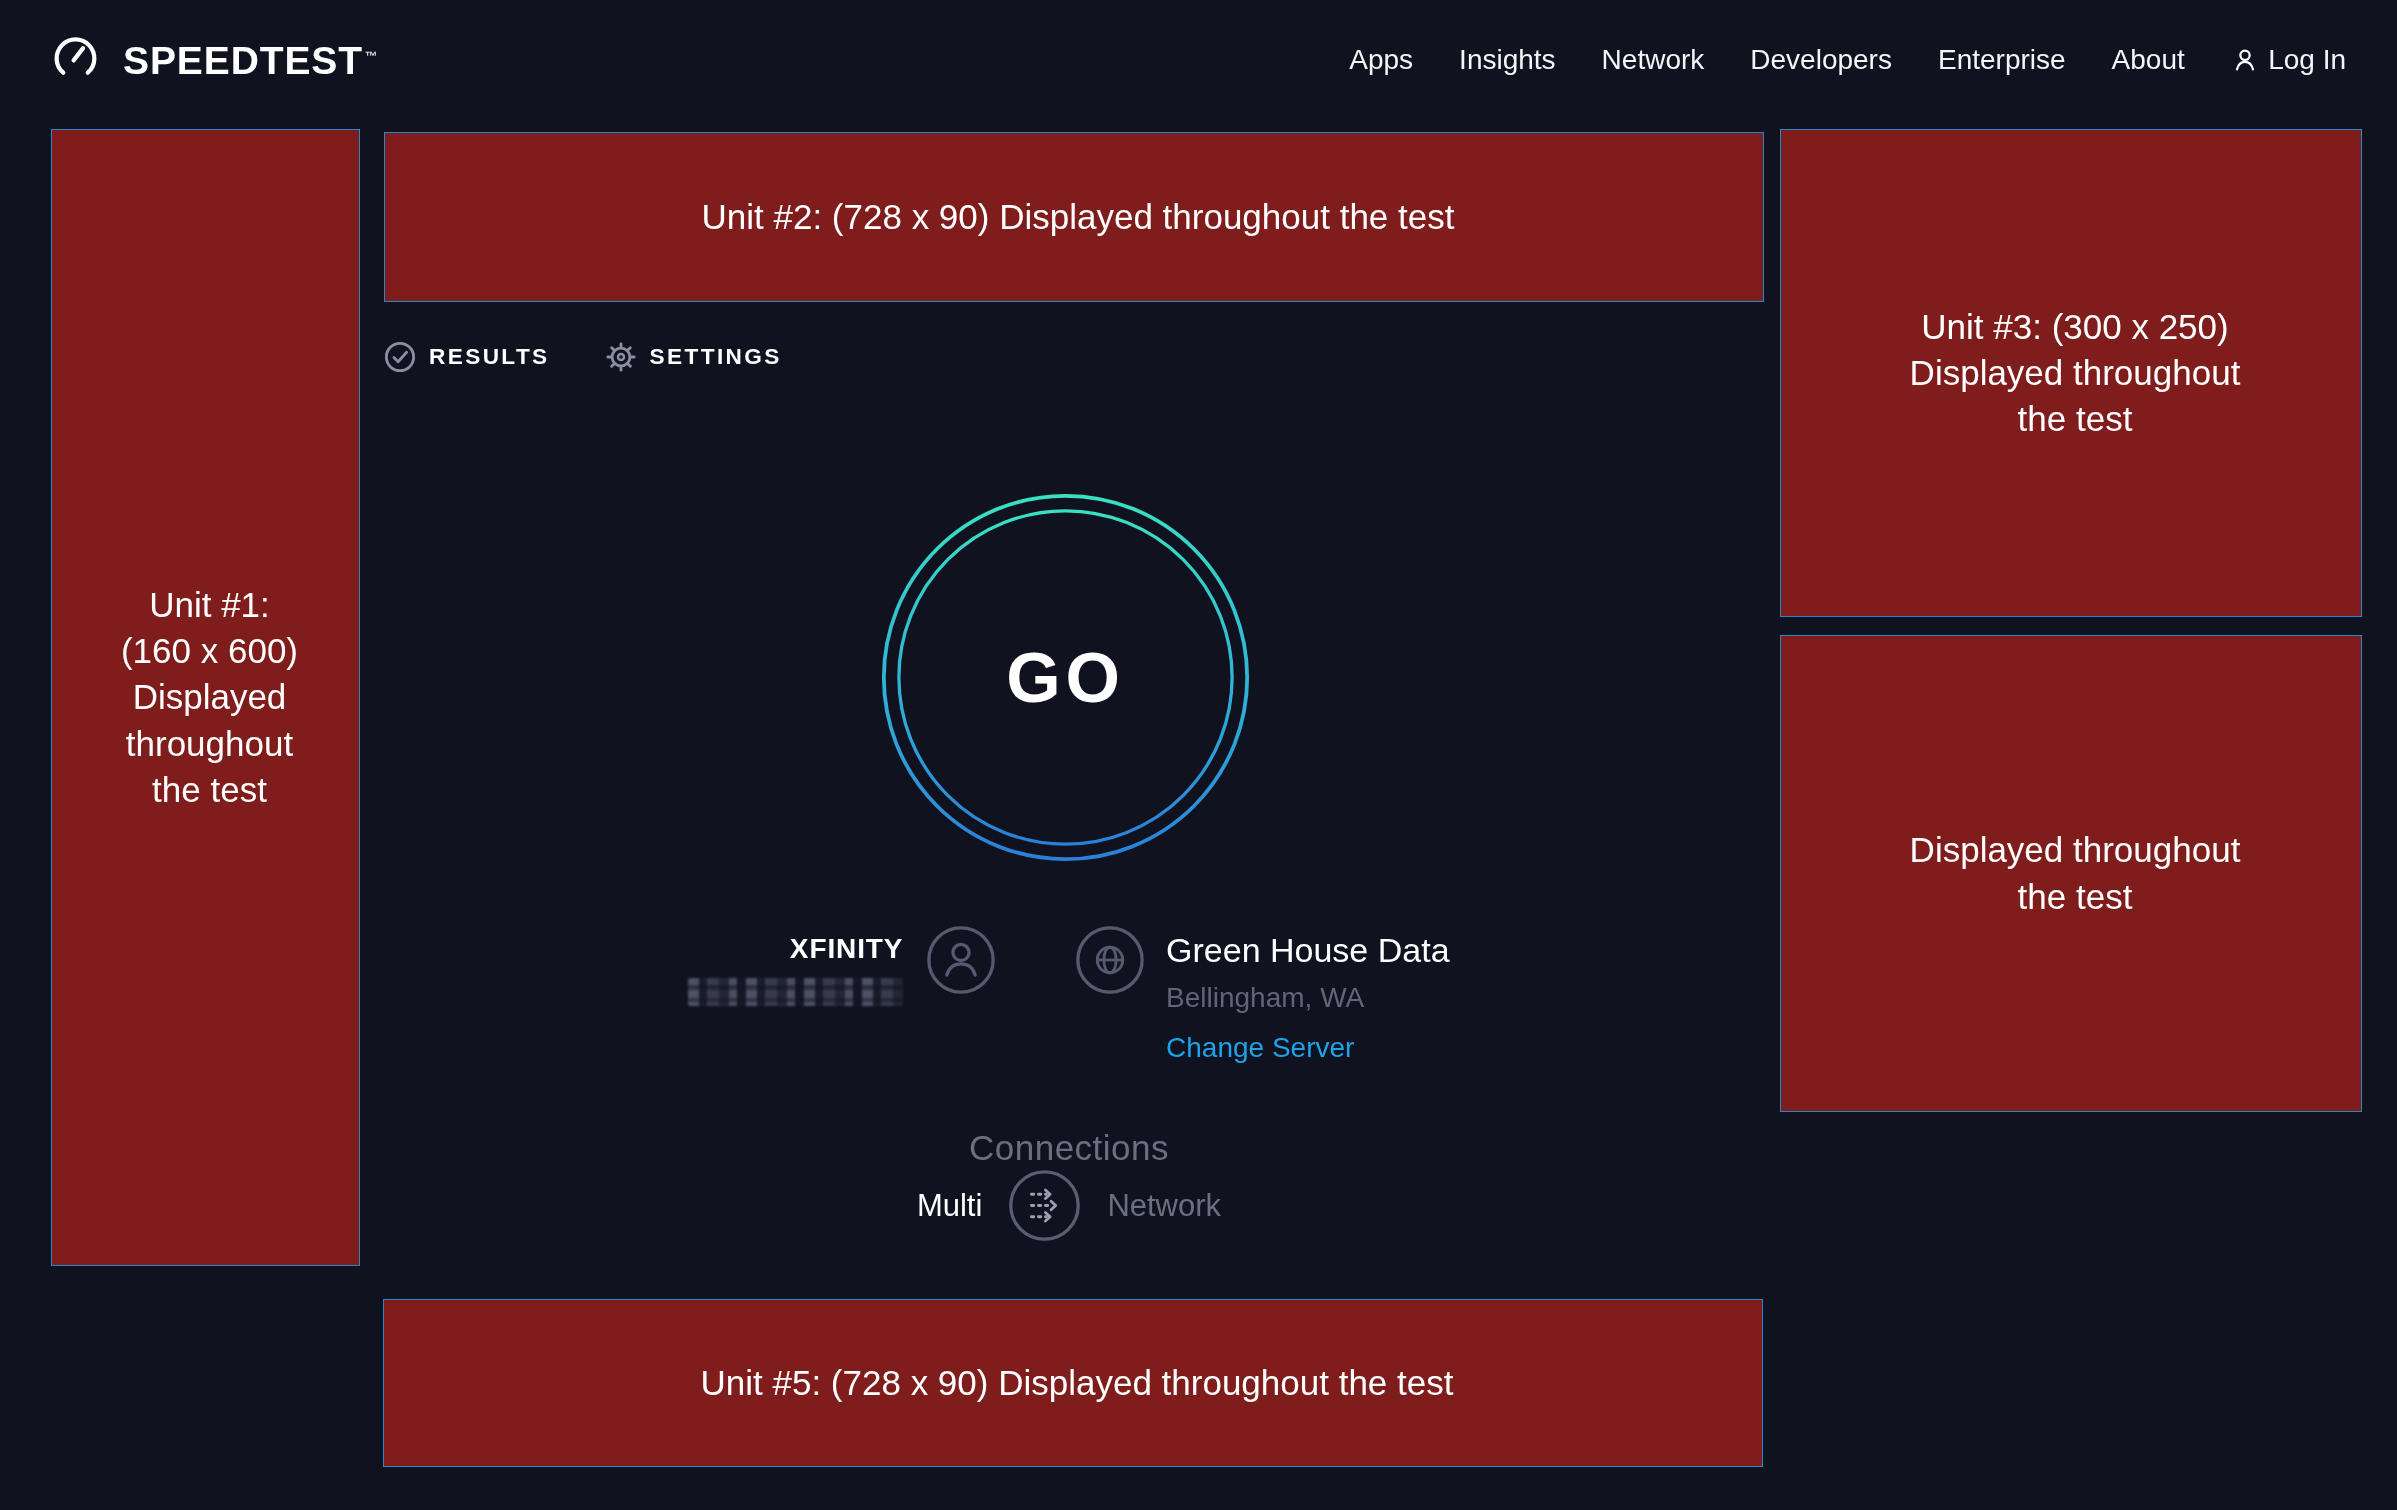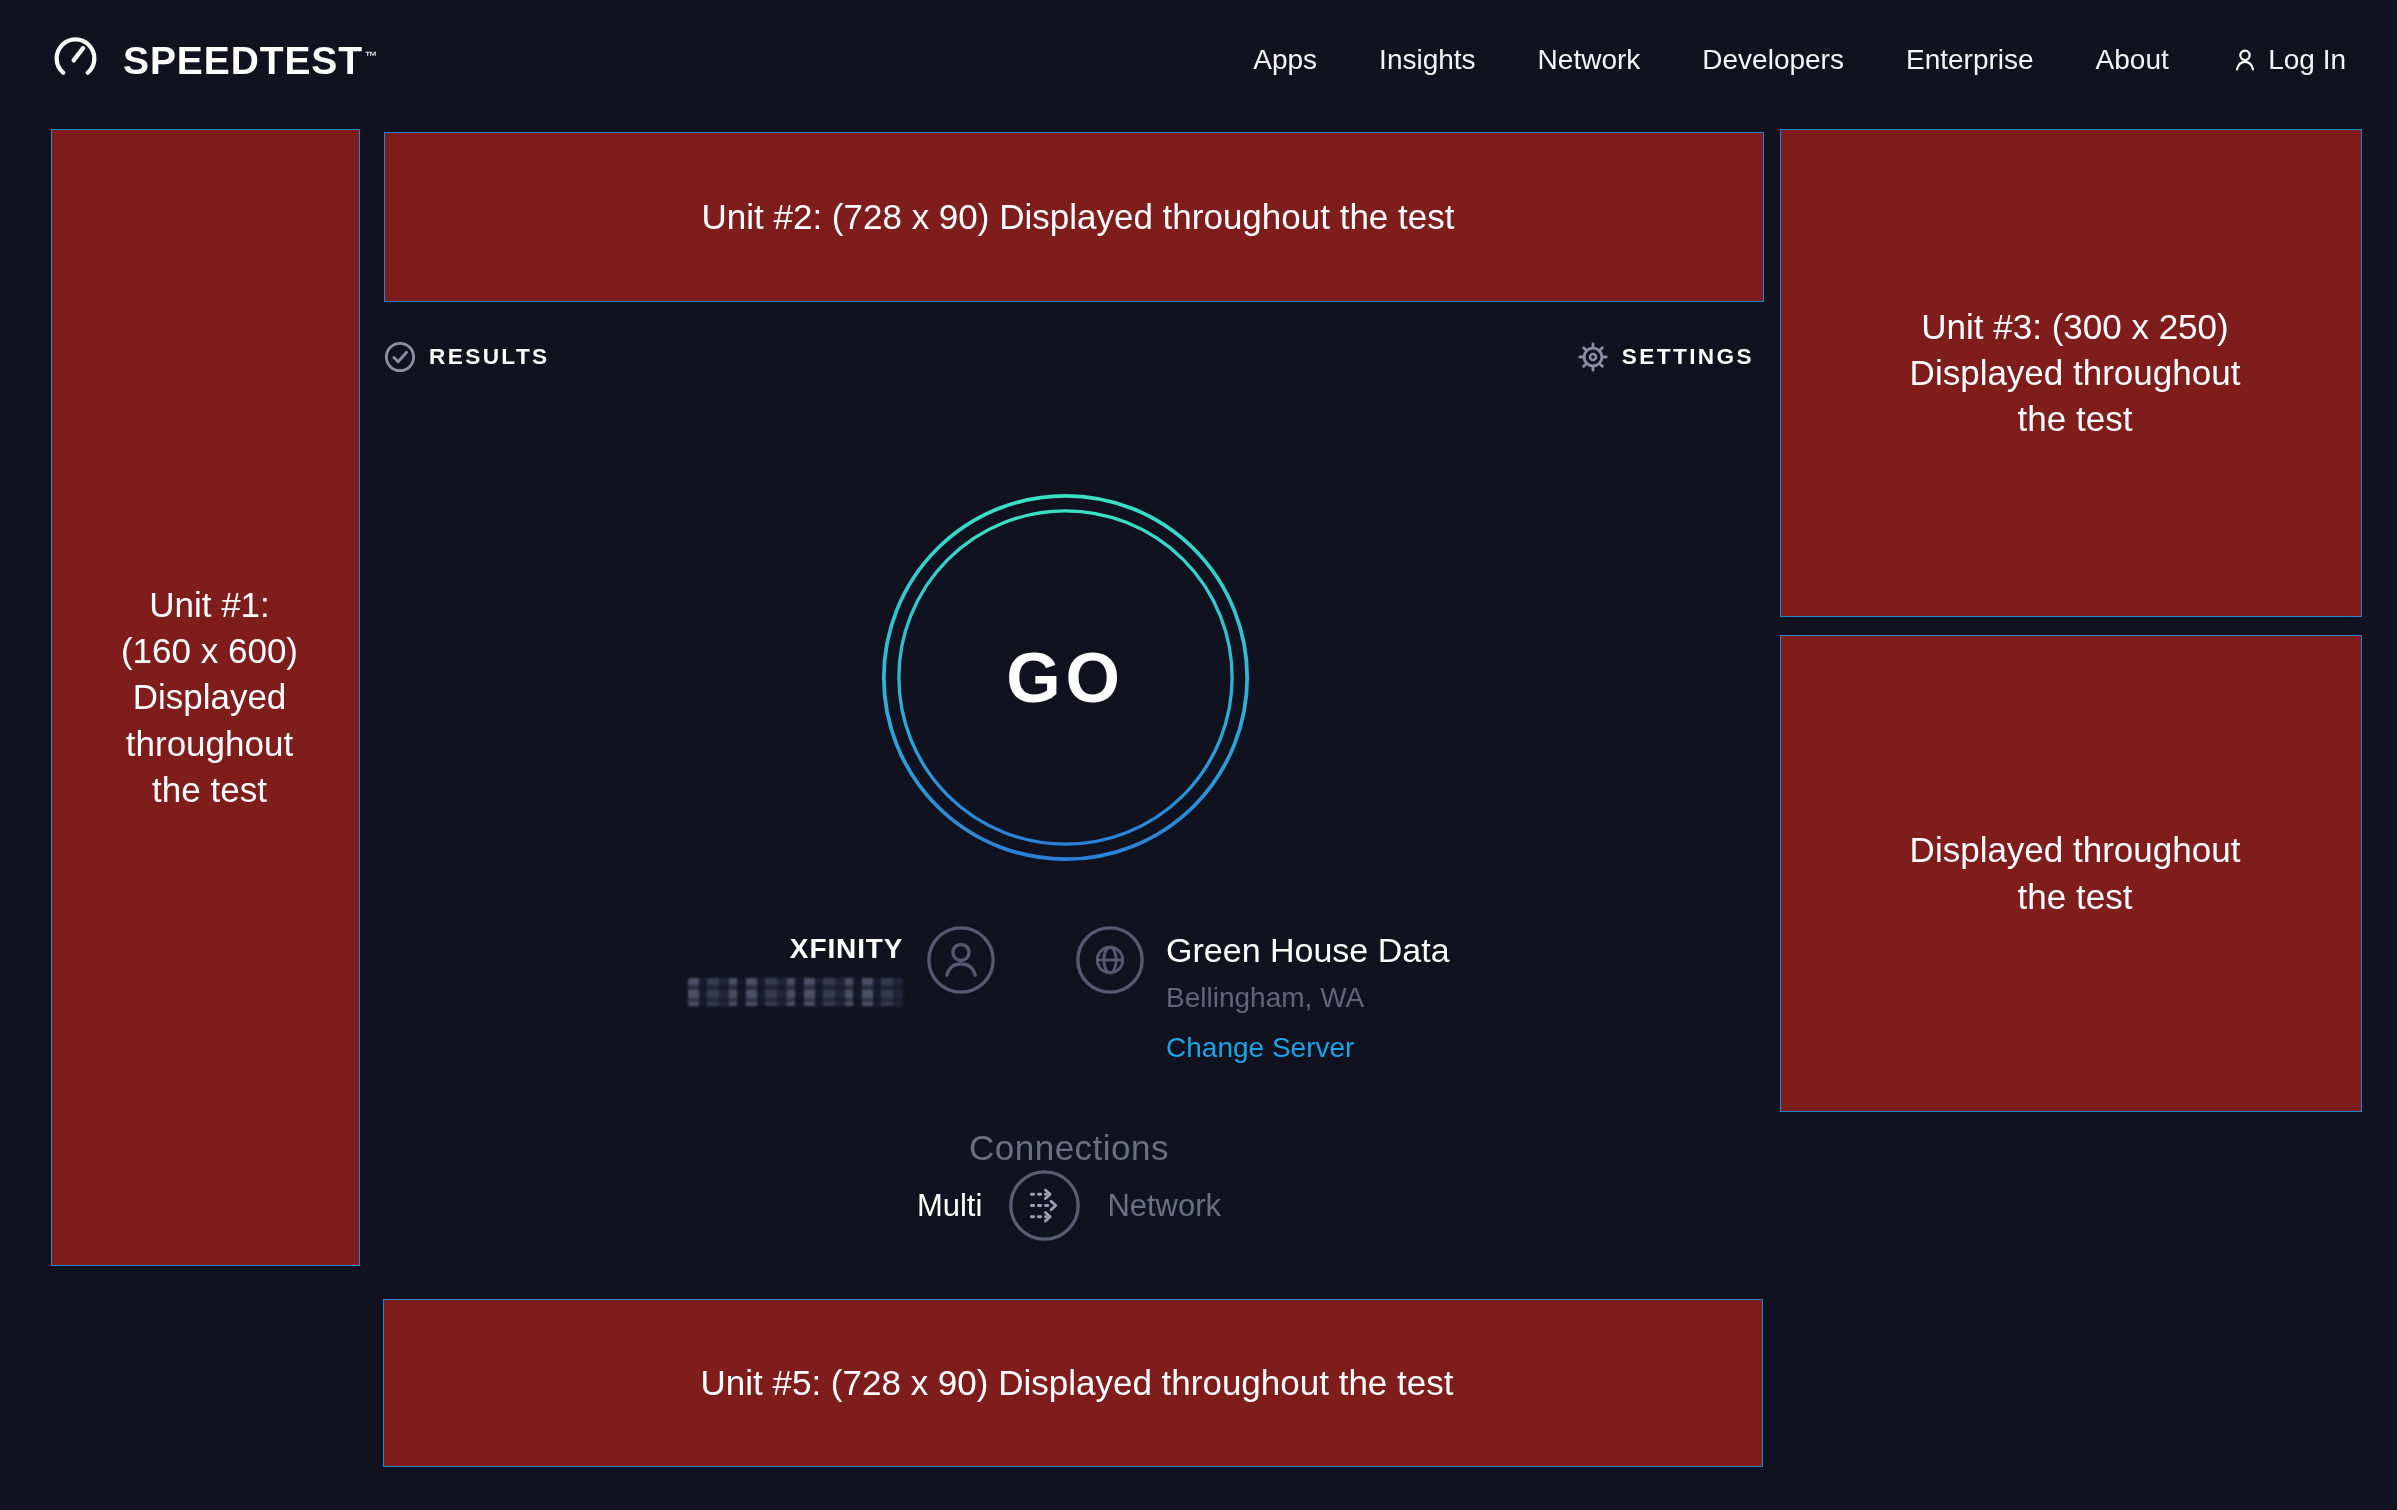--- a/index.html
+++ b/index.html
@@ -4,36 +4,36 @@
 <title>Speedtest</title>
 <style>
   html,body{margin:0;padding:0;background:#10131f;}
   .screen{position:relative;width:2397px;height:1510px;background:#10131f;overflow:hidden;
           font-family:"Liberation Sans", sans-serif;color:#fff;}
 
   
   .logo{position:absolute;left:51px;top:34px;display:flex;align-items:flex-end;gap:23px;cursor:pointer;}
   .logo-text{font-size:39px;font-weight:700;letter-spacing:0.9px;color:#fff;}
   .logo-tm{font-size:12.2px;vertical-align:super;opacity:.85;margin-left:1.9px;}
-  .nav{position:absolute;right:51px;top:44px;display:flex;align-items:center;gap:62px;}
+  .nav{position:absolute;right:51px;top:44px;display:flex;align-items:center;gap:46px;}
   .nav-item{font-size:28px;color:#f4f5f8;cursor:pointer;white-space:nowrap;}
   .login{display:flex;align-items:center;gap:9.4px;justify-content:space-between;}
 
   
   .ad{position:absolute;background:#7f1d1d;border:1.9px solid #2189cc;display:flex;
       align-items:center;justify-content:center;text-align:center;cursor:pointer;padding-left:8px;}
   .ad-text{font-size:35px;line-height:1.32;color:#fff;}
   #ad1{left:51px;top:129px;width:299px;height:1135px;}
   #ad2{left:384px;top:132px;width:1370px;height:168px;}
   #ad3{left:1780px;top:129px;width:572px;height:486px;}
   #ad4{left:1780px;top:635px;width:572px;height:475px;}
   #ad5{left:383px;top:1299px;width:1370px;height:166px;}
 
   
-  .tabs{position:absolute;left:384px;top:341px;width:1370px;display:flex;justify-content:space-between;gap:74px;}
+  .tabs{position:absolute;left:384px;top:341px;width:1370px;display:flex;justify-content:flex-start;gap:55px;}
   .tab{display:flex;align-items:center;gap:13px;cursor:pointer;}
   .tab-label{font-size:22.6px;font-weight:700;letter-spacing:2.4px;color:#fff;}
 
   
   .go{position:absolute;left:881px;top:493px;width:369px;height:369px;cursor:pointer;}
   .go svg{position:absolute;left:0;top:0;}
   .go-label{position:absolute;left:0;top:0;width:100%;height:100%;display:flex;align-items:center;
             justify-content:center;font-size:70px;font-weight:600;letter-spacing:4.7px;color:#fff;}
 
   

